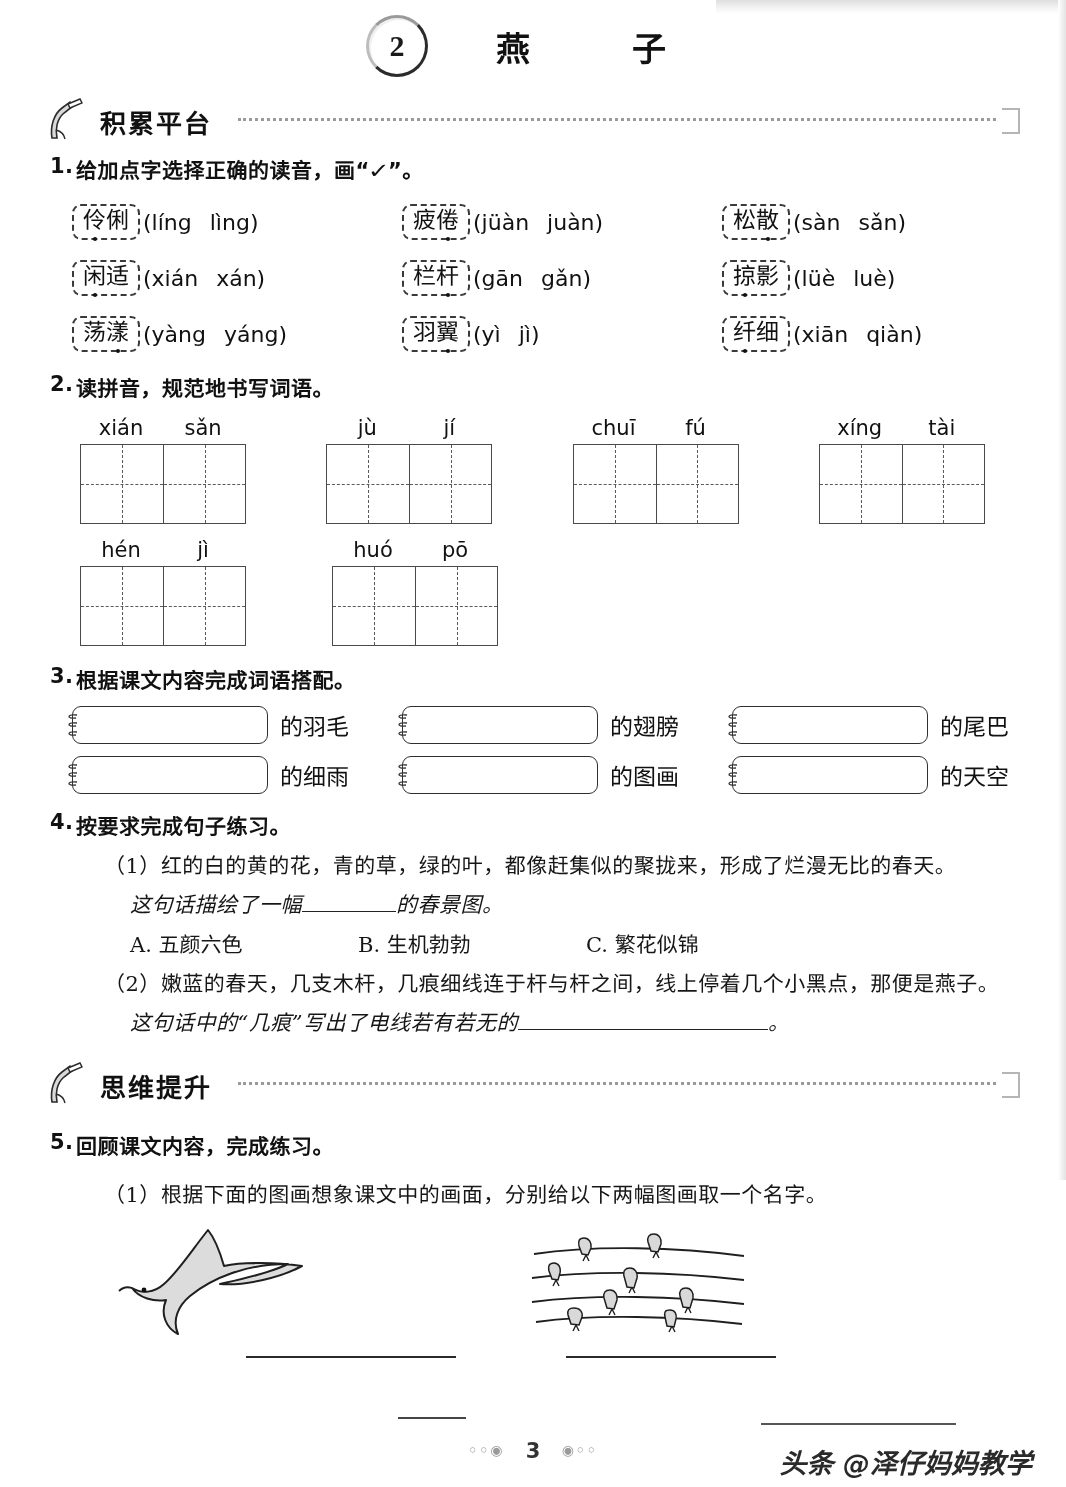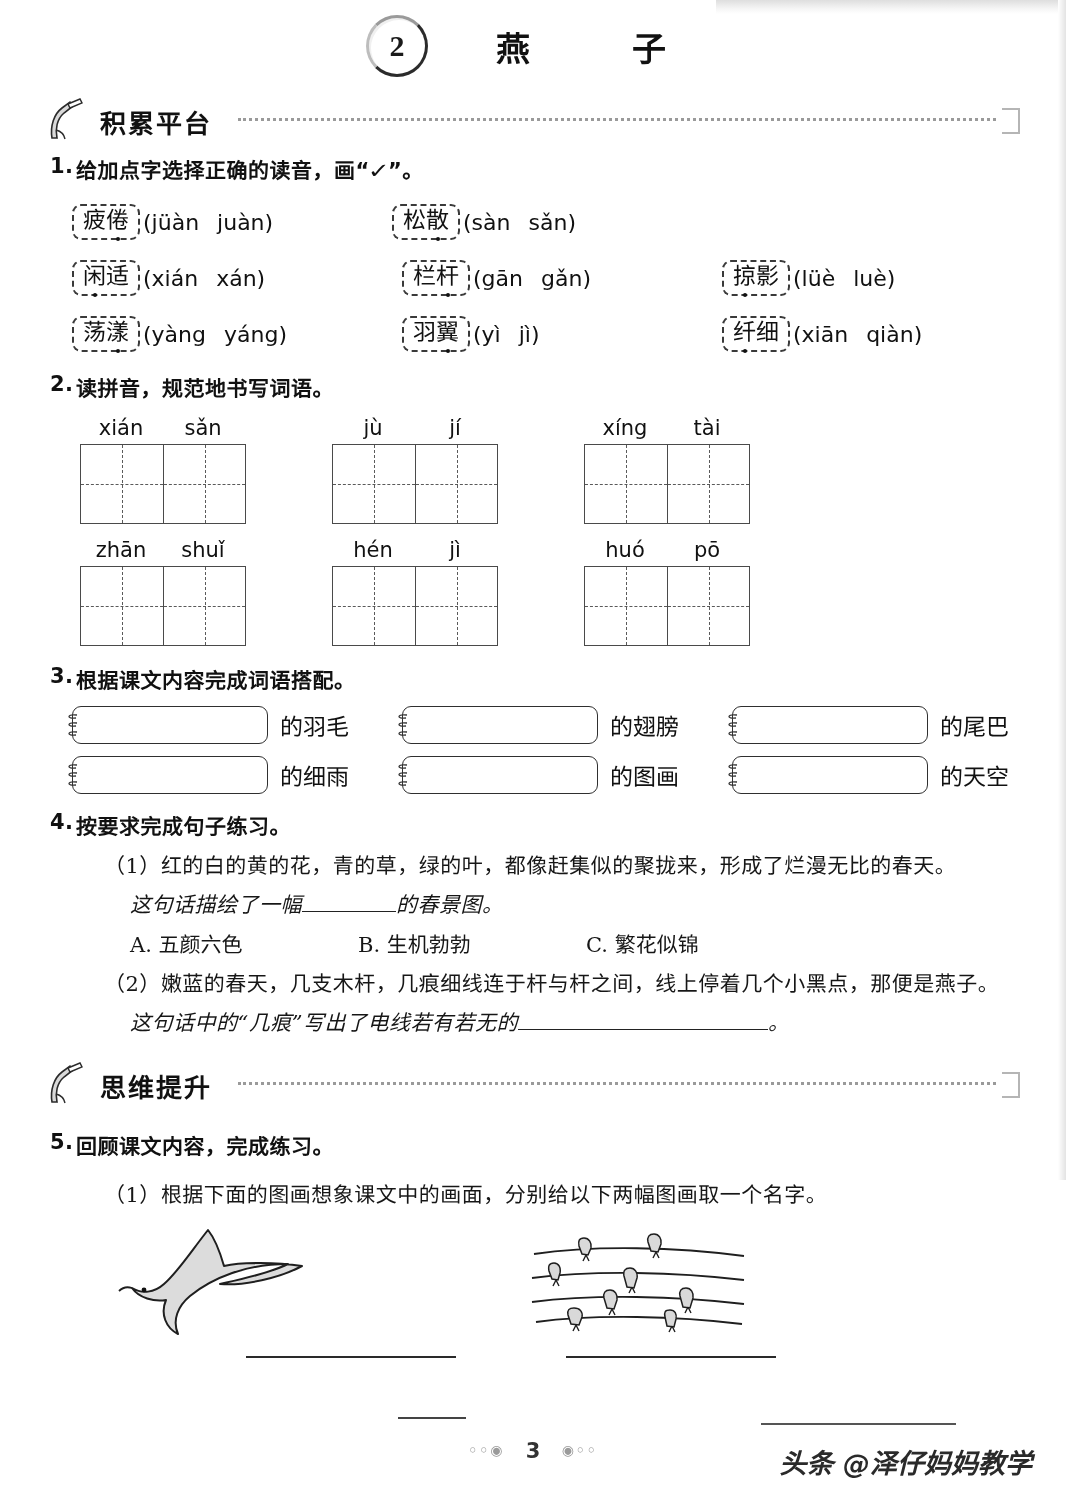--- a/index.html
+++ b/index.html
@@ -378,20 +378,24 @@
   </div>
 
   <div class="q">
     <span class="q-num">1.</span>
     <span class="q-text"><span>给加点字选择正确的读音，画“</span><span class="tick-glyph">✓</span><span>”。</span></span>
   </div>
 
   <div class="choice-grid">
 
     <div class="choice-row">
+      <div class="choice-cell c1">
+        <span class="word-box"><span class="dotchar">伶</span><span>俐</span></span>
+        <span class="pinyin-opts">(<span>líng</span><span class="gap"></span><span>lìng</span>)</span>
+      </div>
       <div class="choice-cell c2">
         <span class="word-box"><span>疲</span><span class="dotchar">倦</span></span>
         <span class="pinyin-opts">(<span>jüàn</span><span class="gap"></span><span>juàn</span>)</span>
       </div>
       <div class="choice-cell c3">
         <span class="word-box"><span>松</span><span class="dotchar">散</span></span>
         <span class="pinyin-opts">(<span>sàn</span><span class="gap"></span><span>sǎn</span>)</span>
       </div>
     </div>
 
@@ -447,41 +451,41 @@
         <span>jù</span>
         <span>jí</span>
       </div>
       <div class="tzg">
           <div class="cell"></div>
           <div class="cell"></div>
         </div>
     </div>
     <div class="grid-item">
       <div class="grid-pinyin">
+        <span>chuī</span>
+        <span>fú</span>
+      </div>
+      <div class="tzg">
+          <div class="cell"></div>
+          <div class="cell"></div>
+        </div>
+    </div>
+    <div class="grid-item">
+      <div class="grid-pinyin">
         <span>xíng</span>
         <span>tài</span>
       </div>
       <div class="tzg">
           <div class="cell"></div>
           <div class="cell"></div>
         </div>
     </div>
   </div>
 
   <div class="grid-row">
-    <div class="grid-item">
-      <div class="grid-pinyin">
-        <span>zhān</span>
-        <span>shuǐ</span>
-      </div>
-      <div class="tzg">
-          <div class="cell"></div>
-          <div class="cell"></div>
-        </div>
-    </div>
     <div class="grid-item">
       <div class="grid-pinyin">
         <span>hén</span>
         <span>jì</span>
       </div>
       <div class="tzg">
           <div class="cell"></div>
           <div class="cell"></div>
         </div>
     </div>

